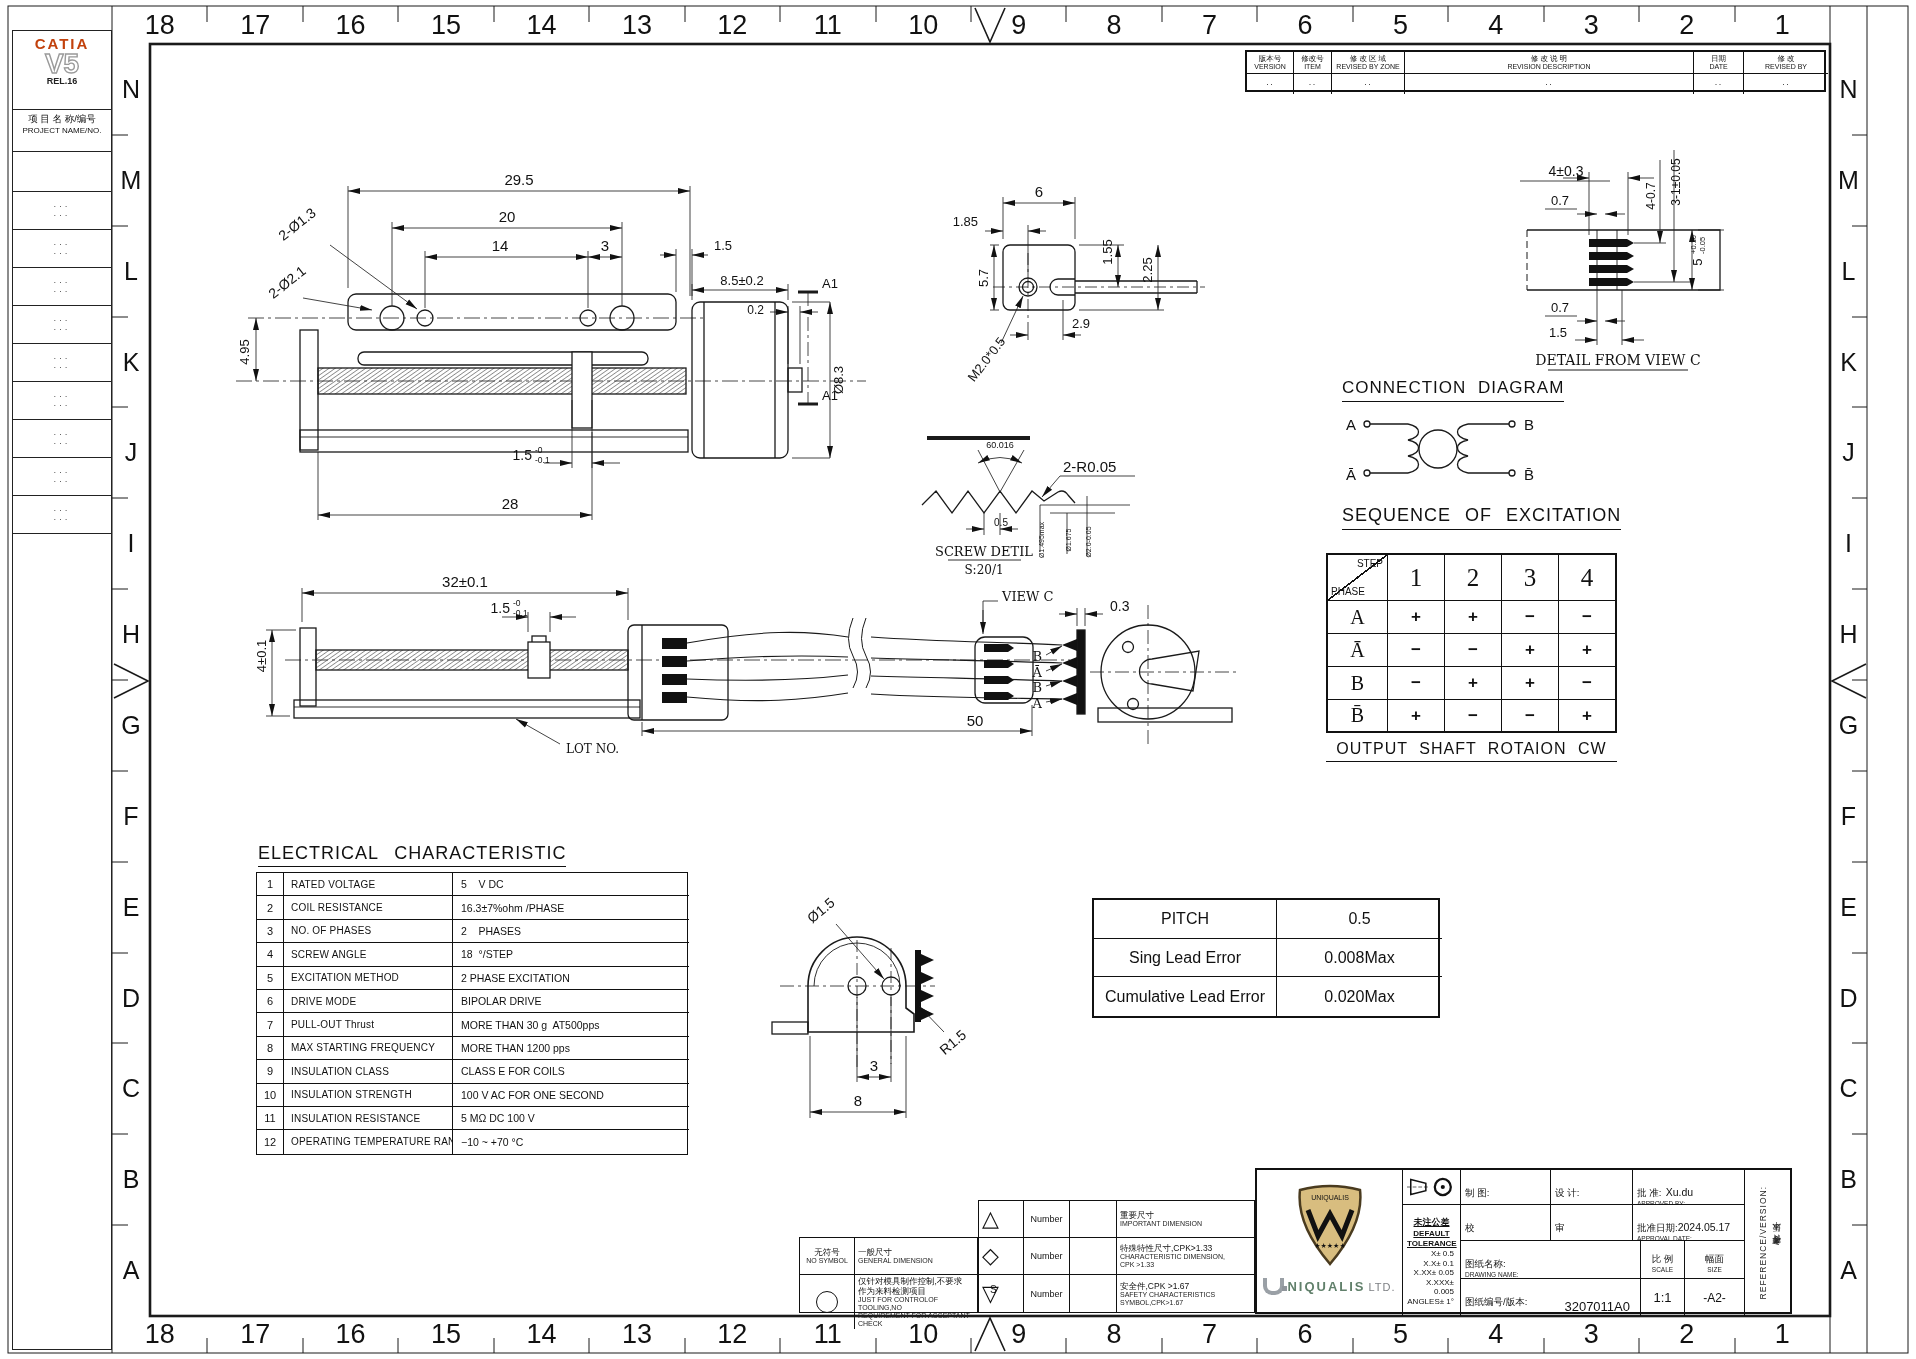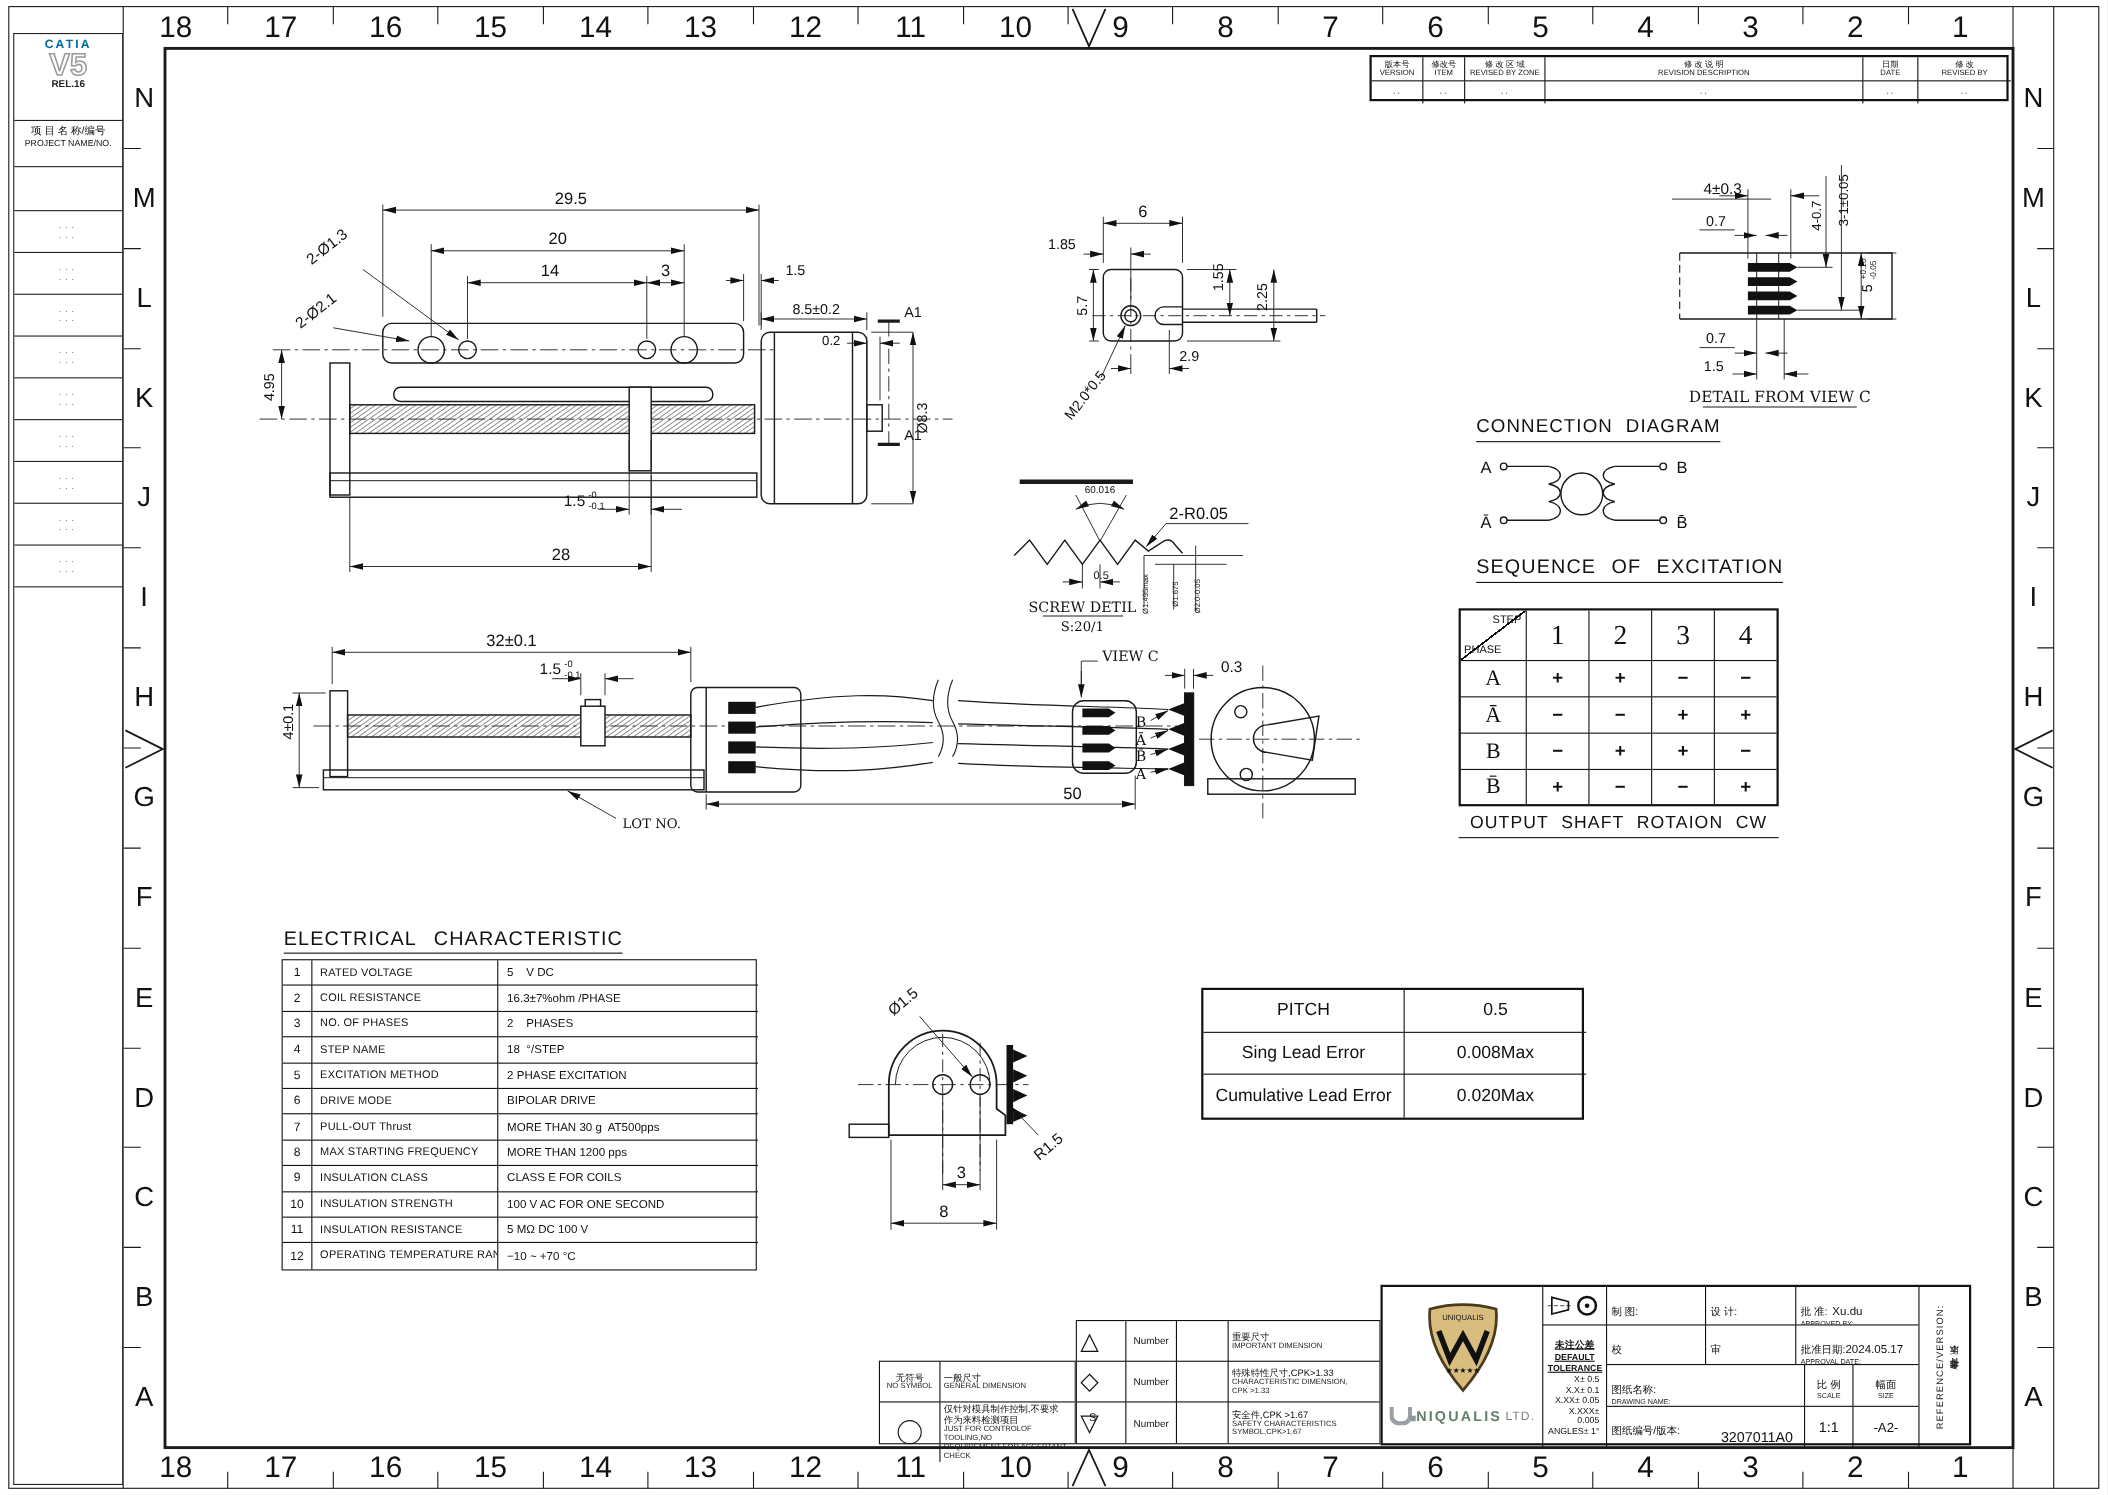--- a/index.html
+++ b/index.html
@@ -12,21 +12,21 @@
   .colstrip{display:flex;flex-direction:row;}
   .colstrip>div{flex:1;display:flex;align-items:center;justify-content:center;
     font-size:27px;color:#111;}
   .rowstrip{display:flex;flex-direction:column;}
   .rowstrip>div{flex:1;display:flex;align-items:center;justify-content:center;
     font-size:25px;color:#111;}
   
   .sidebar{left:12px;top:30px;width:100px;height:1320px;border:1.5px solid #222;
     display:flex;flex-direction:column;background:#fff;}
   .sb-logo{height:74px;border-bottom:1.5px solid #222;text-align:center;padding-top:4px;}
-  .sb-catia{font-size:11px;font-weight:bold;letter-spacing:2px;color:#0369a1;}
+  .sb-catia{font-size:15px;font-weight:bold;letter-spacing:2px;color:#c2410c;}
   .sb-v5{font-size:28px;font-weight:bold;color:#fff;-webkit-text-stroke:1.4px #9a9a9a;
     line-height:24px;}
   .sb-rel{font-size:9px;font-weight:bold;color:#222;}
   .sb-head{height:38px;border-bottom:1px solid #222;text-align:center;padding-top:3px;}
   .sb-head .cn{font-size:9.5px;}
   .sb-head .en{font-size:8px;}
   .sb-empty{height:39px;border-bottom:1px solid #222;}
   .sb-rows>div{height:37px;border-bottom:1px solid #222;display:flex;flex-direction:column;
     align-items:center;justify-content:center;font-size:8px;letter-spacing:3px;color:#333;line-height:9px;}
   .sb-rest{flex:1;}
@@ -675,21 +675,21 @@
       <div class="nm">COIL RESISTANCE</div>
       <div class="vl">16.3±7%ohm /PHASE</div>
     </div>
       <div class="er">
       <div class="no">3</div>
       <div class="nm">NO. OF PHASES</div>
       <div class="vl">2    PHASES</div>
     </div>
       <div class="er">
       <div class="no">4</div>
-      <div class="nm">STEP NAME</div>
+      <div class="nm">SCREW ANGLE</div>
       <div class="vl">18  °/STEP</div>
     </div>
       <div class="er">
       <div class="no">5</div>
       <div class="nm">EXCITATION METHOD</div>
       <div class="vl">2 PHASE EXCITATION</div>
     </div>
       <div class="er">
       <div class="no">6</div>
       <div class="nm">DRIVE MODE</div>

